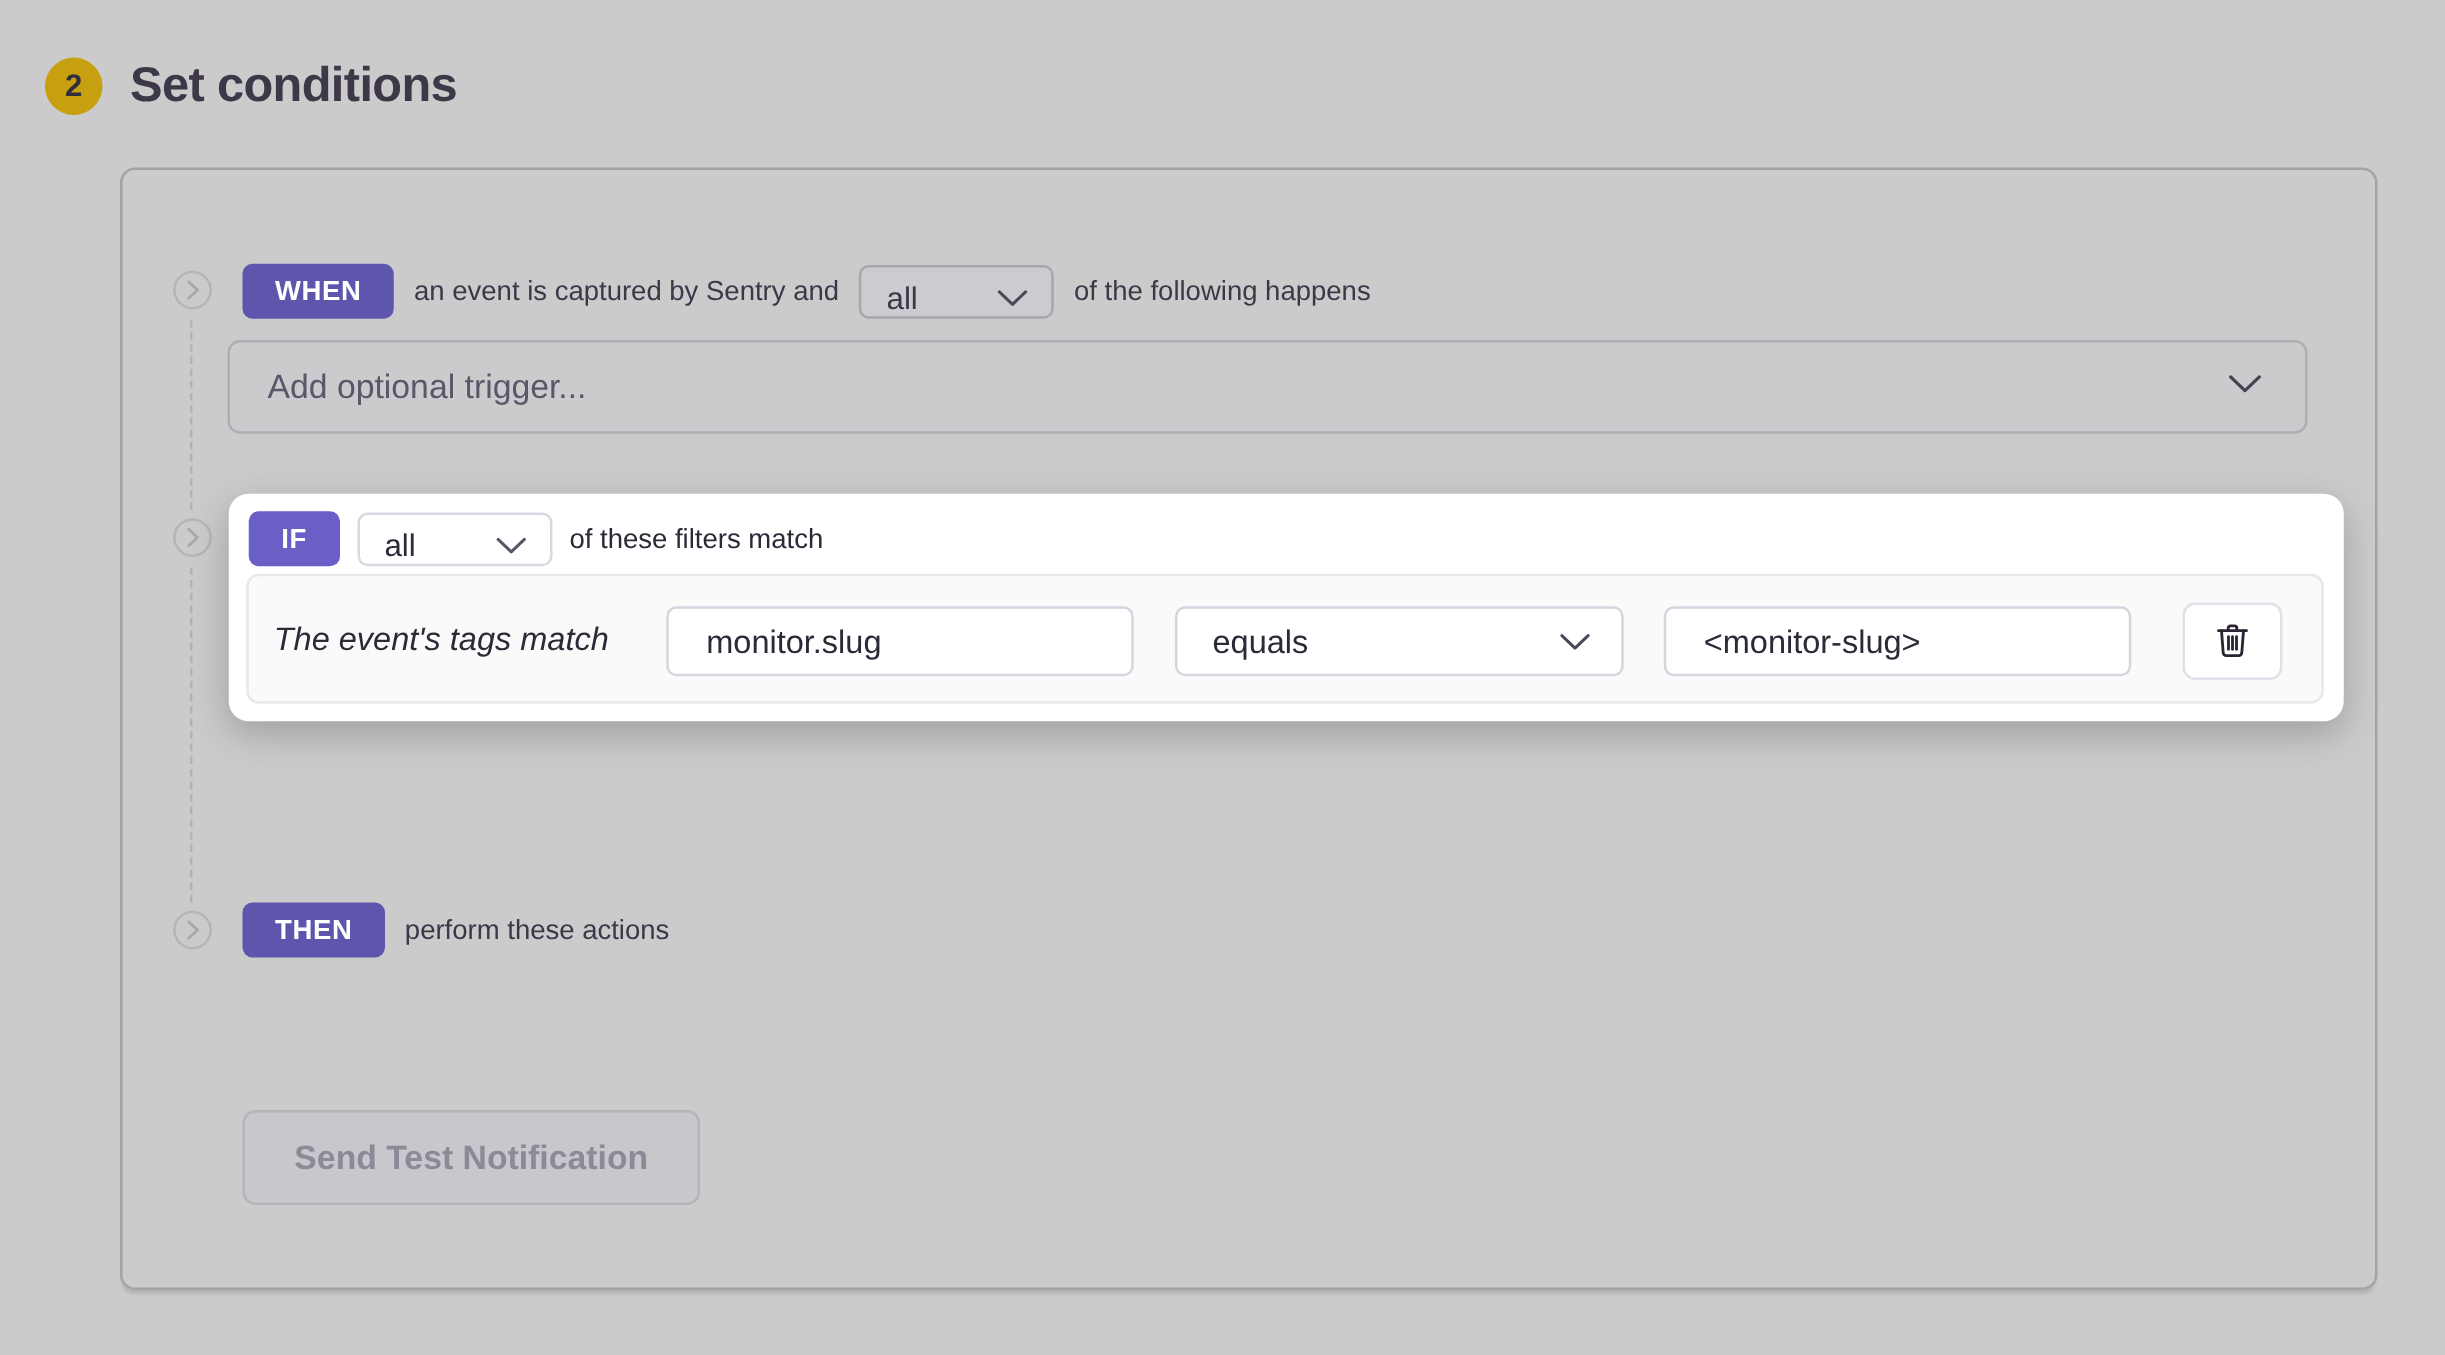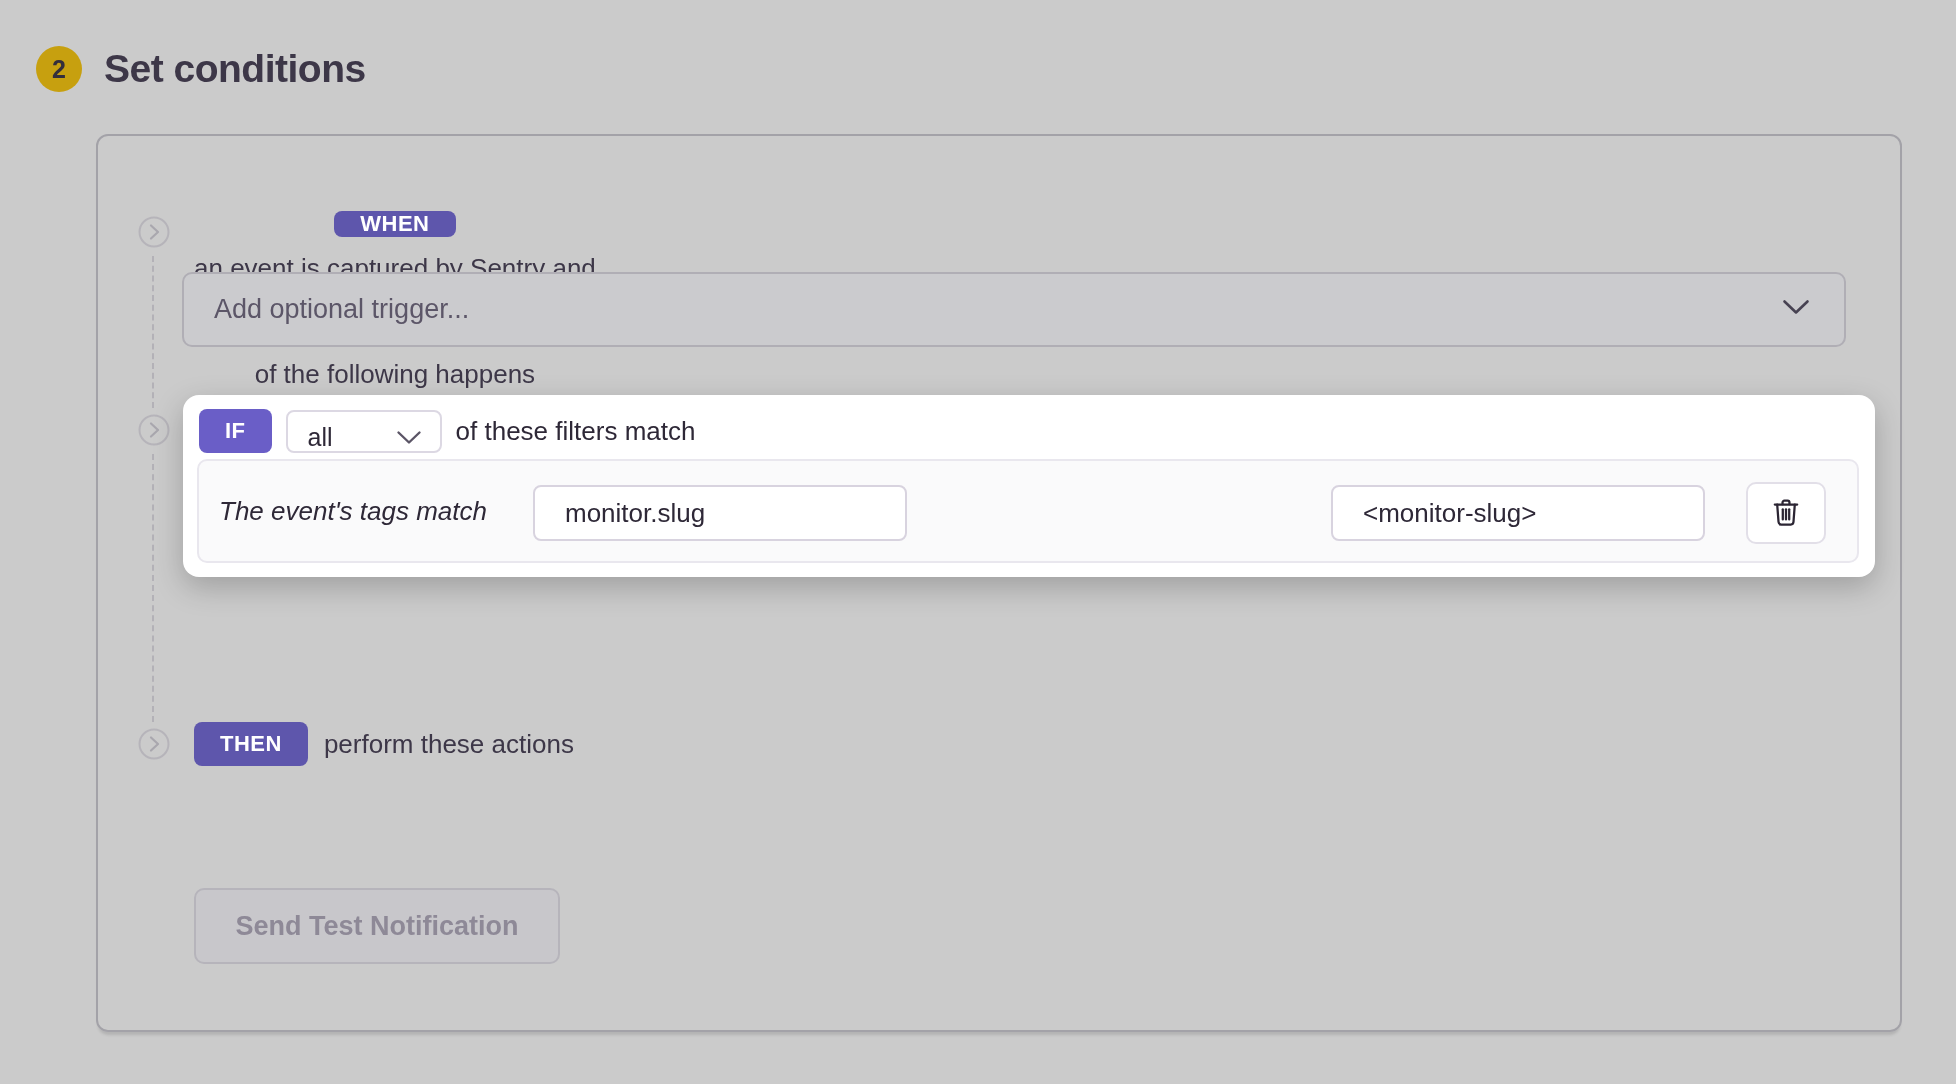--- a/index.html
+++ b/index.html
@@ -46,21 +46,21 @@
   .rail-circle.then{top:592px;}
   
   .cond-row{position:absolute;left:96px;height:44px;display:flex;align-items:center;gap:16px;}
   .badge{
     height:44px;padding:0 26px;border-radius:8px;
     display:flex;align-items:center;justify-content:center;
     color:#fff;font-weight:bold;font-size:22px;letter-spacing:0.5px;
   }
   .badge.dim{background:var(--accent-purple-dim);}
   .badge.bright{background:var(--accent-purple);}
-  .row-text{font-size:26px;color:var(--text-dim);}
+  .row-text{font-size:22px;color:var(--text-dim);}
   .row-text.bright{color:var(--text-dark);}
   .mini-select{
     height:43px;border-radius:8px;display:flex;align-items:center;
     justify-content:space-between;padding:12px 18px 0 20px;width:156px;cursor:pointer;
     font-size:25px;
   }
   .mini-select.dim{background:#cccbcf;border:2px solid #a9a7ae;color:var(--text-dim);}
   .mini-select.white{background:#fff;border:2px solid #dcd8e3;color:var(--text-dark);}
   .chevron-down{flex:0 0 auto;}
   
@@ -104,21 +104,21 @@
     padding:0 24px 0 28px;font-size:26px;color:var(--text-dark);cursor:pointer;
   }
   .trash-btn{
     position:absolute;left:1547px;top:21px;width:80px;height:62px;
     background:#fff;border:2px solid #e2dfe8;border-radius:10px;
     display:flex;align-items:center;justify-content:center;
     color:#2b2533;cursor:pointer;
   }
   
   .then-row{top:586px;}
-  .when-row{top:75px;flex-direction:column;}
+  .when-row{top:75px;}
   
   .test-btn{
     position:absolute;left:96px;top:752px;width:366px;height:76px;
     background:#c8c7cb;border:2px solid #b6b4bb;border-radius:10px;
     font-family:inherit;font-size:27px;font-weight:bold;color:var(--disabled-text);
     cursor:default;
   }
 </style>
 </head>
 <body>
@@ -185,20 +185,28 @@
               <polyline points="2.5,2.5 13,12.5 23.5,2.5" stroke="#5b5566" stroke-width="2.4" stroke-linecap="round" stroke-linejoin="round"></polyline>
             </svg>
         </span>
       </div>
       <span class="row-text bright">of these filters match</span>
     </div>
 
     <div class="filter-row">
       <span class="filter-label">The event's tags match</span>
       <input class="text-input key" type="text" value="monitor.slug" style="">
+      <div class="white-select">
+        <span>equals</span>
+        <span class="chevron-down">
+          <svg width="26" height="16" viewBox="0 0 26 16" fill="none">
+              <polyline points="2.5,2.5 13,12.5 23.5,2.5" stroke="#4c4757" stroke-width="2.4" stroke-linecap="round" stroke-linejoin="round"></polyline>
+            </svg>
+        </span>
+      </div>
       <input class="text-input val" type="text" value="&lt;monitor-slug&gt;" style="">
       <button class="trash-btn">
         <span>
           <svg width="32" height="32" viewBox="0 0 24 24" fill="none" stroke="currentColor" stroke-width="1.7" stroke-linecap="round" stroke-linejoin="round">
             <path d="M3.6 6.4h16.8"></path>
             <path d="M9.4 6.1V4.9c0-.75.6-1.35 1.35-1.35h2.5c.75 0 1.35.6 1.35 1.35v1.2"></path>
             <path d="M5.4 6.4l1 13.1c.09 1.05.95 1.9 2 1.9h7.2c1.05 0 1.91-.85 2-1.9l1-13.1"></path>
             <path d="M9.6 10v7.6"></path>
               <path d="M12 10v7.6"></path>
               <path d="M14.4 10v7.6"></path>

